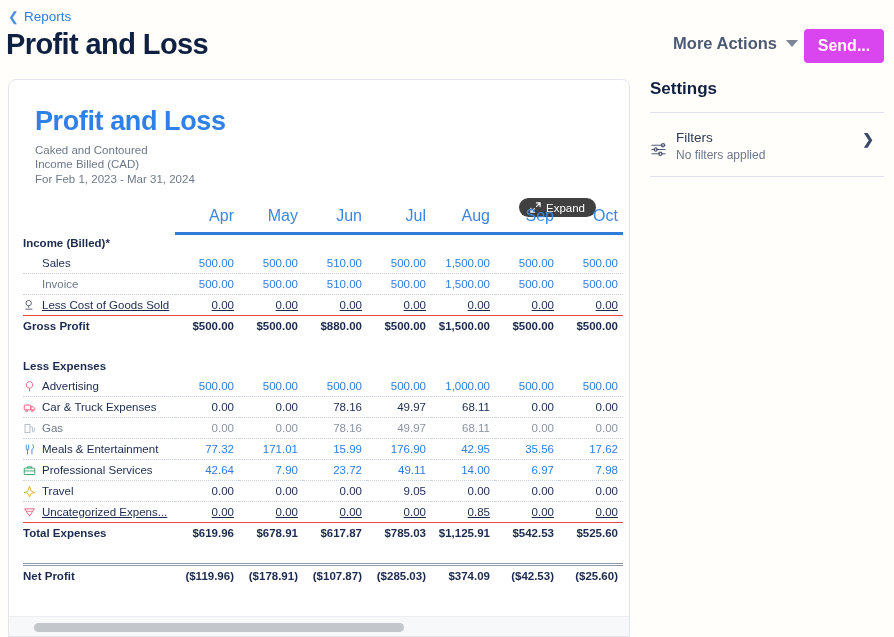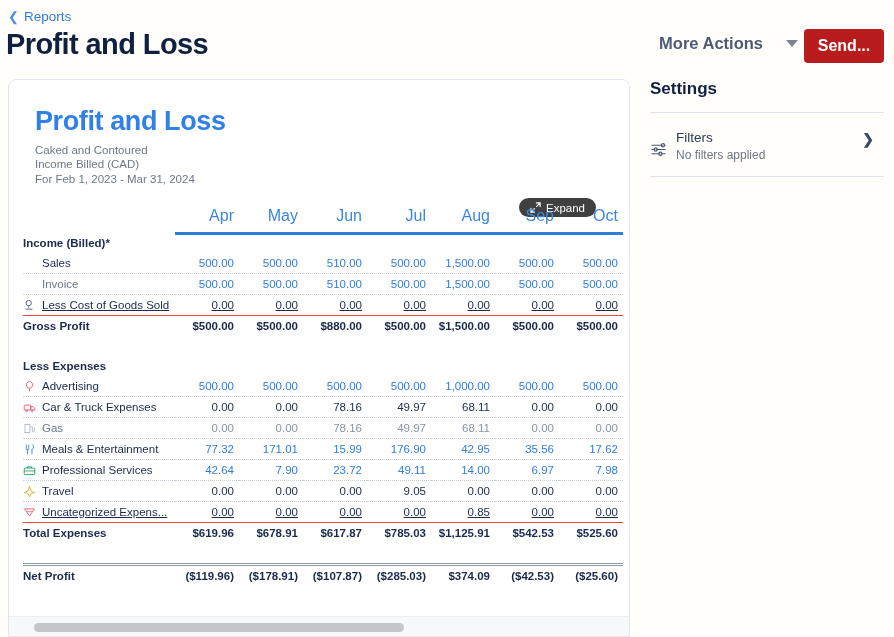--- a/index.html
+++ b/index.html
@@ -20,34 +20,34 @@
   }
   #breadcrumb .chev { color: #4a90e2; font-size: 13px; line-height: 1; }
   #breadcrumb .lbl { color: #2f7ddb; font-size: 13.5px; }
   #page-title {
     position: absolute; left: 6px; top: 28px;
     font-size: 29px; font-weight: bold; letter-spacing: -0.6px;
     color: #102040;
   }
   #more-actions {
     position: absolute; right: 96px; top: 34px;
-    display: flex; align-items: center; gap: 23px;
+    display: flex; align-items: center; gap: 9px;
     cursor: pointer;
   }
   #more-actions .lbl { font-size: 16.5px; font-weight: bold; color: #4d5a73; }
   #more-actions .caret {
     width: 0; height: 0;
     border-left: 6px solid transparent;
     border-right: 6px solid transparent;
     border-top: 7px solid #7b8798;
   }
   #send-button {
     position: absolute; right: 10px; top: 29px;
     width: 80px; height: 34px;
-    background: #b91c1c; border: none; border-radius: 4px;
+    background: #d946ef; border: none; border-radius: 4px;
     color: #fff; font-size: 16px; font-weight: bold;
     font-family: "Liberation Sans", sans-serif;
     cursor: pointer;
   }
 
   
   #report-card {
     position: absolute; left: 8px; top: 79px;
     width: 622px; height: 558px;
     background: #fff;

